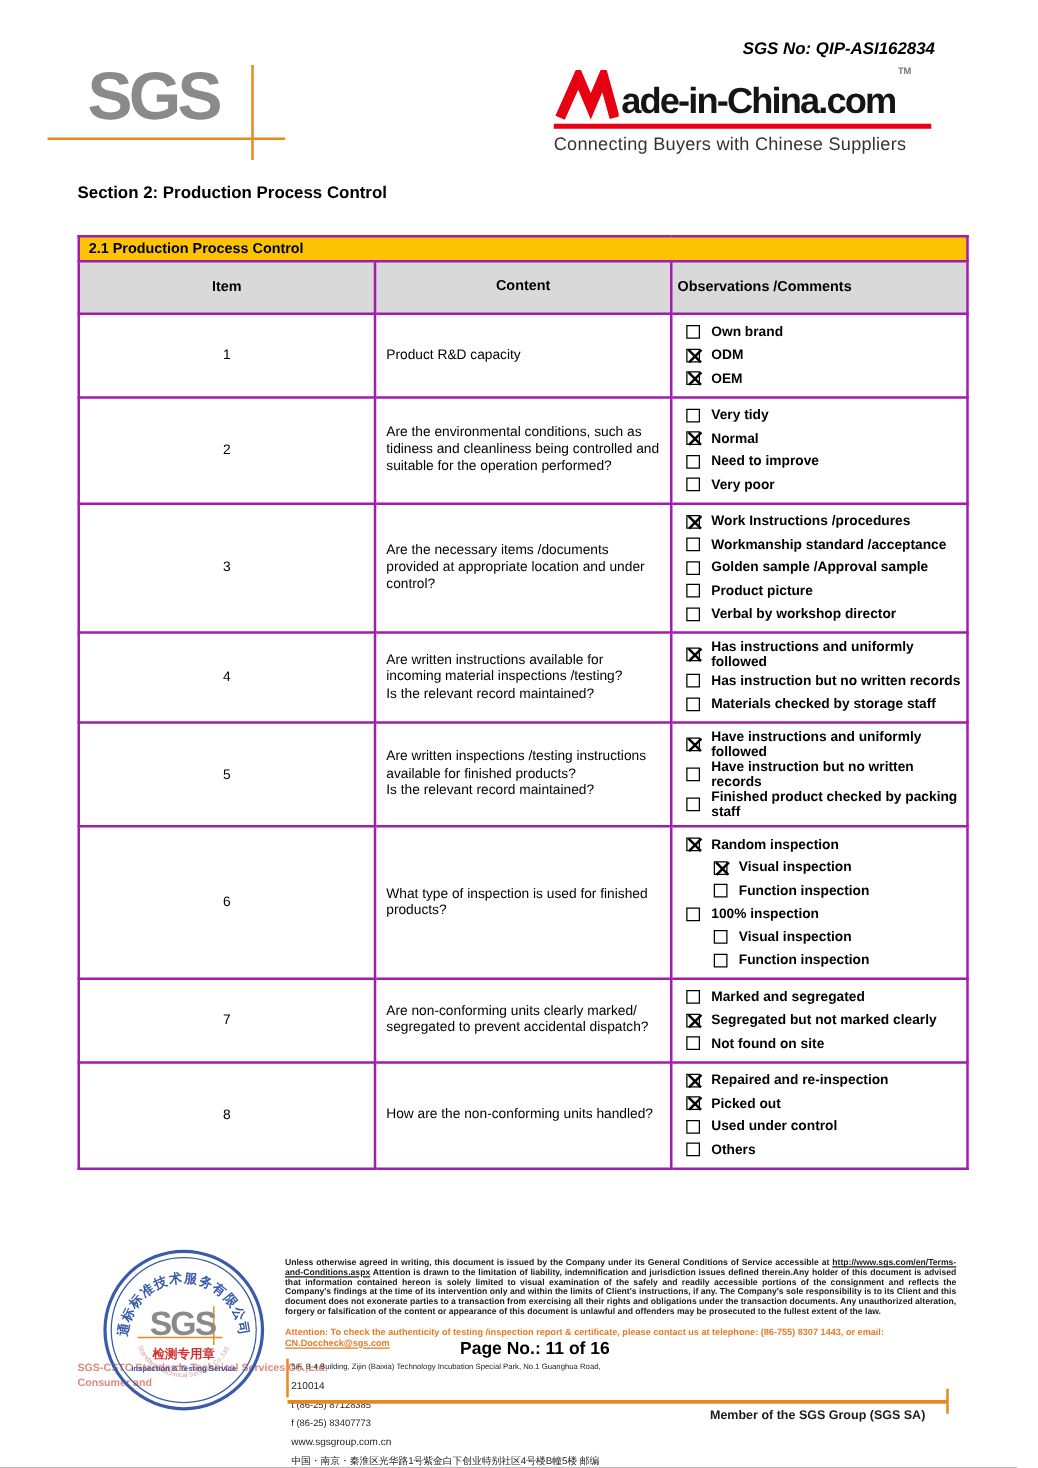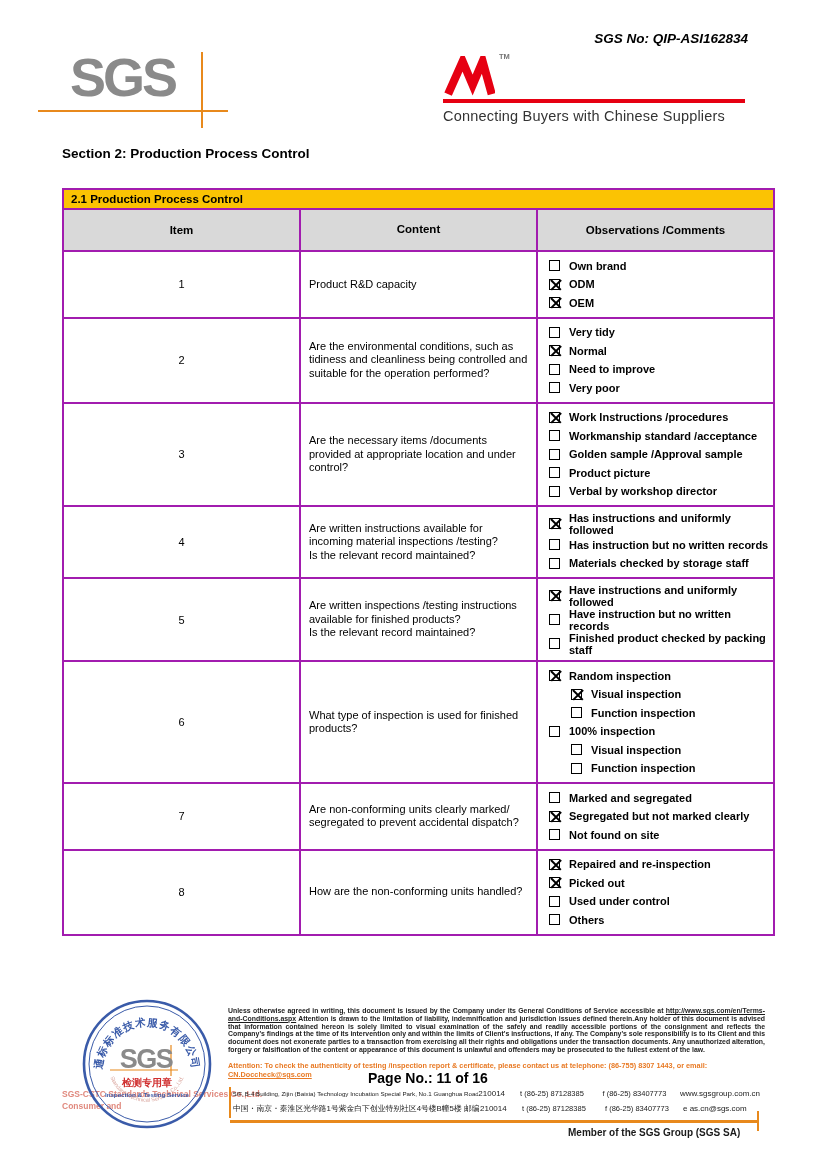--- a/index.html
+++ b/index.html
@@ -42,21 +42,21 @@
   
   .stamp { position:absolute; left:80px; top:997px; }
   .stamp-co1 { position:absolute; left:62px; top:1089px; font-size:8.5px; font-weight:bold; color:#e0897e; white-space:nowrap; }
   .stamp-co2 { position:absolute; left:62px; top:1101px; font-size:8.5px; font-weight:bold; color:#e0897e; white-space:nowrap; }
   .disclaimer { position:absolute; left:228px; top:1007px; width:537px; font-size:6.9px; line-height:7.8px; font-weight:bold; color:#1c1c1c; text-align:justify; }
   .u { text-decoration:underline; }
   .attention { position:absolute; left:228px; top:1062px; width:537px; font-size:7.3px; line-height:8.8px; font-weight:bold; color:#e87a25; }
   .attention .u { color:#e87a25; }
   .page-no { position:absolute; left:368px; top:1070px; font-size:14px; font-weight:bold; color:#000000; }
   .addr { position:absolute; left:233px; top:1086px; width:527px; }
-  .addr-row { display:flex; align-items:baseline; white-space:nowrap; line-height:15px; }
+  .addr-row { display:flex; align-items:baseline; white-space:nowrap; line-height:15px;flex-direction:column; }
   .addr-en { font-size:6.2px; color:#222; width:247px; overflow:hidden; }
   .addr-cn { font-size:7.8px; color:#222; width:247px; overflow:hidden; }
   .addr-zip { font-size:8px; color:#222; width:42px; }
   .addr-tel { font-size:7.5px; color:#222; width:83px; }
   .addr-fax { font-size:7.5px; color:#222; width:78px; }
   .addr-net { font-size:8px; color:#222; }
   .f-vline-left { position:absolute; left:229px; top:1087px; width:1.5px; height:31px; background:#e8891c; }
   .f-hline { position:absolute; left:230px; top:1120px; width:528px; height:2.5px; background:#e8891c; }
   .f-vline-right { position:absolute; left:757px; top:1111px; width:1.5px; height:20px; background:#e8891c; }
   .member { position:absolute; left:568px; top:1127px; font-size:10px; font-weight:bold; color:#1a1a1a; }
@@ -69,38 +69,39 @@
   <div class="sgs-no">SGS No: QIP-ASI162834</div>
   <div class="sgs-wordmark">SGS</div>
   <div class="sgs-hline"></div>
   <div class="sgs-vline"></div>
 
   <div class="mic">
     <div class="mic-row">
       <svg class="mic-m" width="52" height="40" viewBox="0 0 56 44">
         <path d="M5 42 L21 6 L32 32 L43 6 L53 42" fill="none" stroke="#e60012" stroke-width="9" stroke-miterlimit="12"></path>
       </svg>
+      <span class="mic-text">ade-in-China.com</span>
       <span class="mic-tm">TM</span>
     </div>
     <div class="mic-underline"></div>
     <div class="mic-tagline">Connecting Buyers with Chinese Suppliers</div>
   </div>
 
   <div class="section-title">Section 2: Production Process Control</div>
 
   <div class="tbl-wrap">
     <table>
       <tbody>
         <tr class="band">
           <td colspan="3">2.1 Production Process Control</td>
         </tr>
         <tr class="hdr">
           <td class="c-item">Item</td>
           <td class="c-content" style="text-align:center">Content</td>
-          <td class="c-obs" style="text-align:center;padding-left:4px">Observations /Comments</td>
+          <td class="c-obs" style="text-align:left;padding-left:4px">Observations /Comments</td>
         </tr>
       <tr>
             <td class="c-item">1</td>
             <td class="c-content">
               <div>Product R&amp;D capacity</div>
             </td>
             <td class="c-obs">
               <div class="opt">
                 <span class="cb"></span>
                 <span>Own brand</span>

